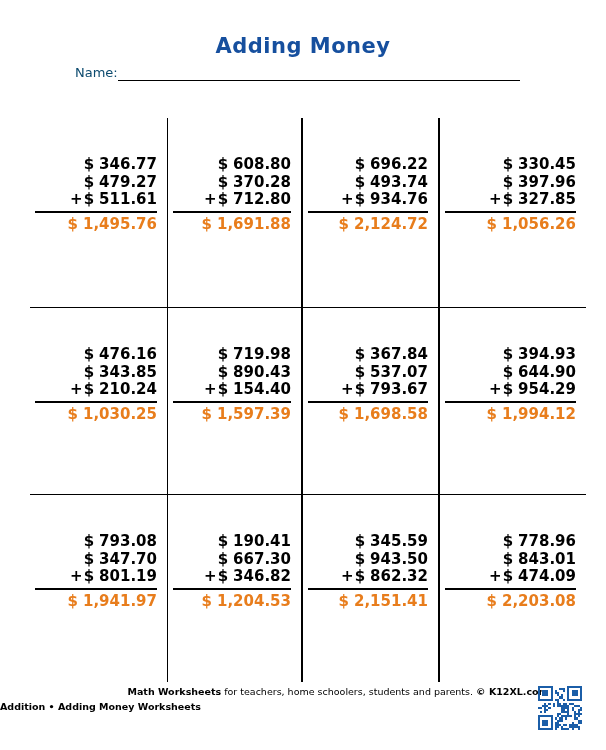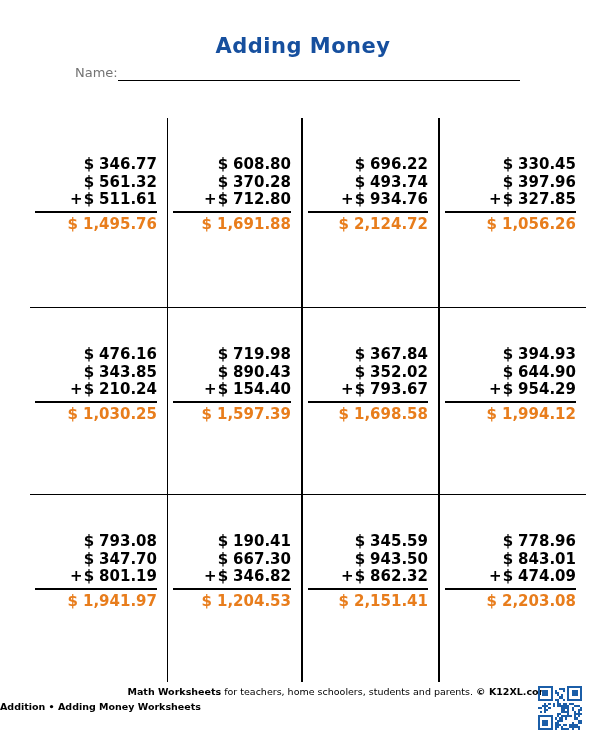--- a/index.html
+++ b/index.html
@@ -13,21 +13,21 @@
   .title{
     position:absolute;top:34px;left:0;width:606px;
     text-align:center;
     font-size:21px;font-weight:bold;
     color:var(--title-blue,#164f9e);
     letter-spacing:0.5px;
   }
   .field-row{
     position:absolute;left:75px;
     display:flex;align-items:flex-end;
-    font-size:13px;color:#737373;
+    font-size:13px;color:#0c4a6e;
   }
   .field-row .label{white-space:nowrap;padding-bottom:1px;}
   .field-row .write-line{
     border-bottom:1px solid #000;
     height:16px;
   }
   .row-name{top:64px;}
   .row-name .write-line{width:402px;}
   .row-remarks{top:93px;}
   .row-remarks .write-line{width:377px;}
@@ -96,21 +96,21 @@
 
   <div class="grid" id="problems-grid">
       <div class="cell">
         <div class="prob">
           <div class="line addend">
             <span class="cur">$</span>
             <span class="num">346.77</span>
           </div>
           <div class="line addend">
             <span class="cur">$</span>
-            <span class="num">561.32</span>
+            <span class="num">479.27</span>
           </div>
           <div class="line addend">
             <span class="plus">+</span>
             <span class="cur">$</span>
             <span class="num">511.61</span>
           </div>
           <div class="answer-rule"></div>
           <div class="line sum">
             <span class="cur">$</span>
             <span class="num">1,495.76</span>
@@ -228,21 +228,21 @@
         </div>
       </div>
       <div class="cell">
         <div class="prob">
           <div class="line addend">
             <span class="cur">$</span>
             <span class="num">367.84</span>
           </div>
           <div class="line addend">
             <span class="cur">$</span>
-            <span class="num">352.02</span>
+            <span class="num">537.07</span>
           </div>
           <div class="line addend">
             <span class="plus">+</span>
             <span class="cur">$</span>
             <span class="num">793.67</span>
           </div>
           <div class="answer-rule"></div>
           <div class="line sum">
             <span class="cur">$</span>
             <span class="num">1,698.58</span>

